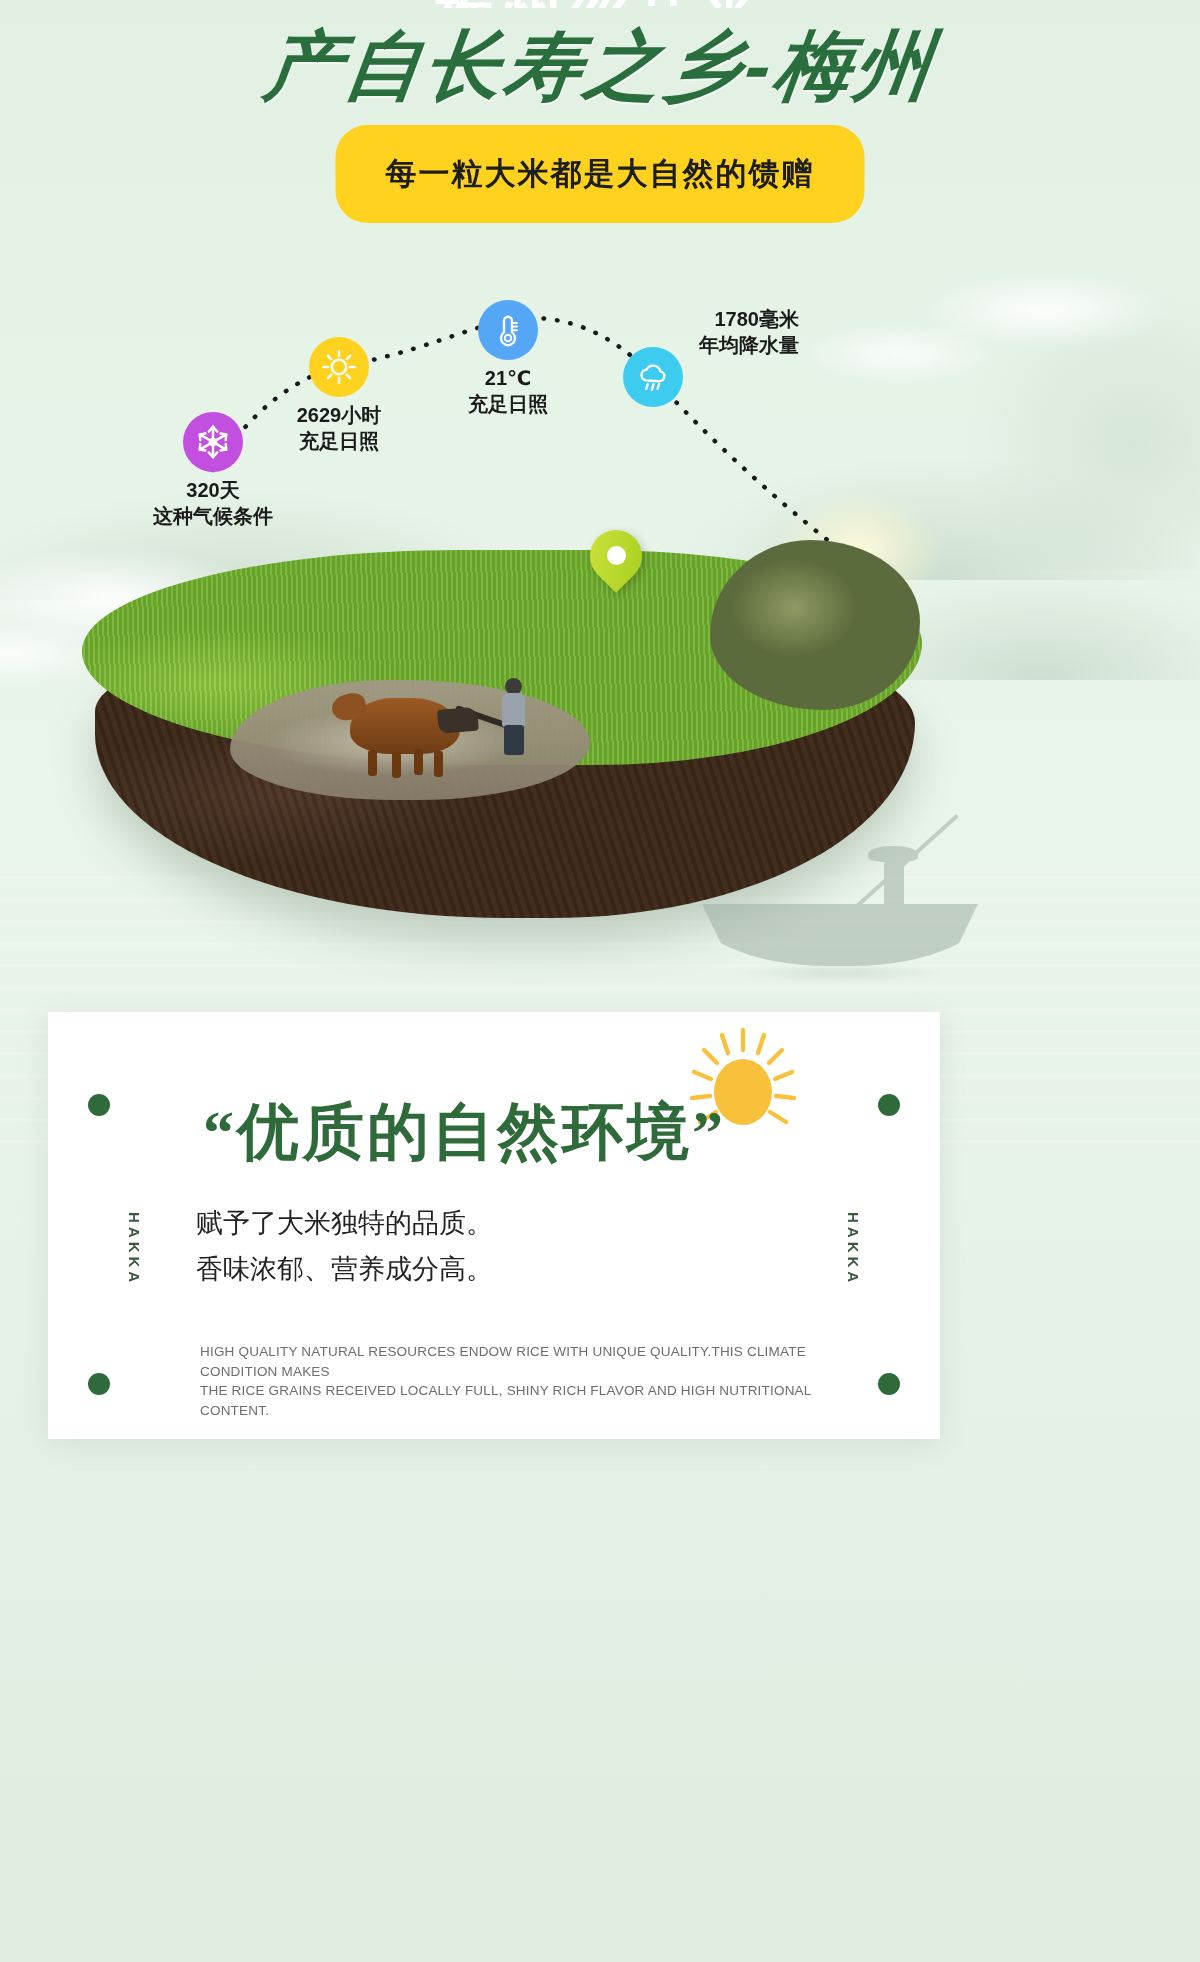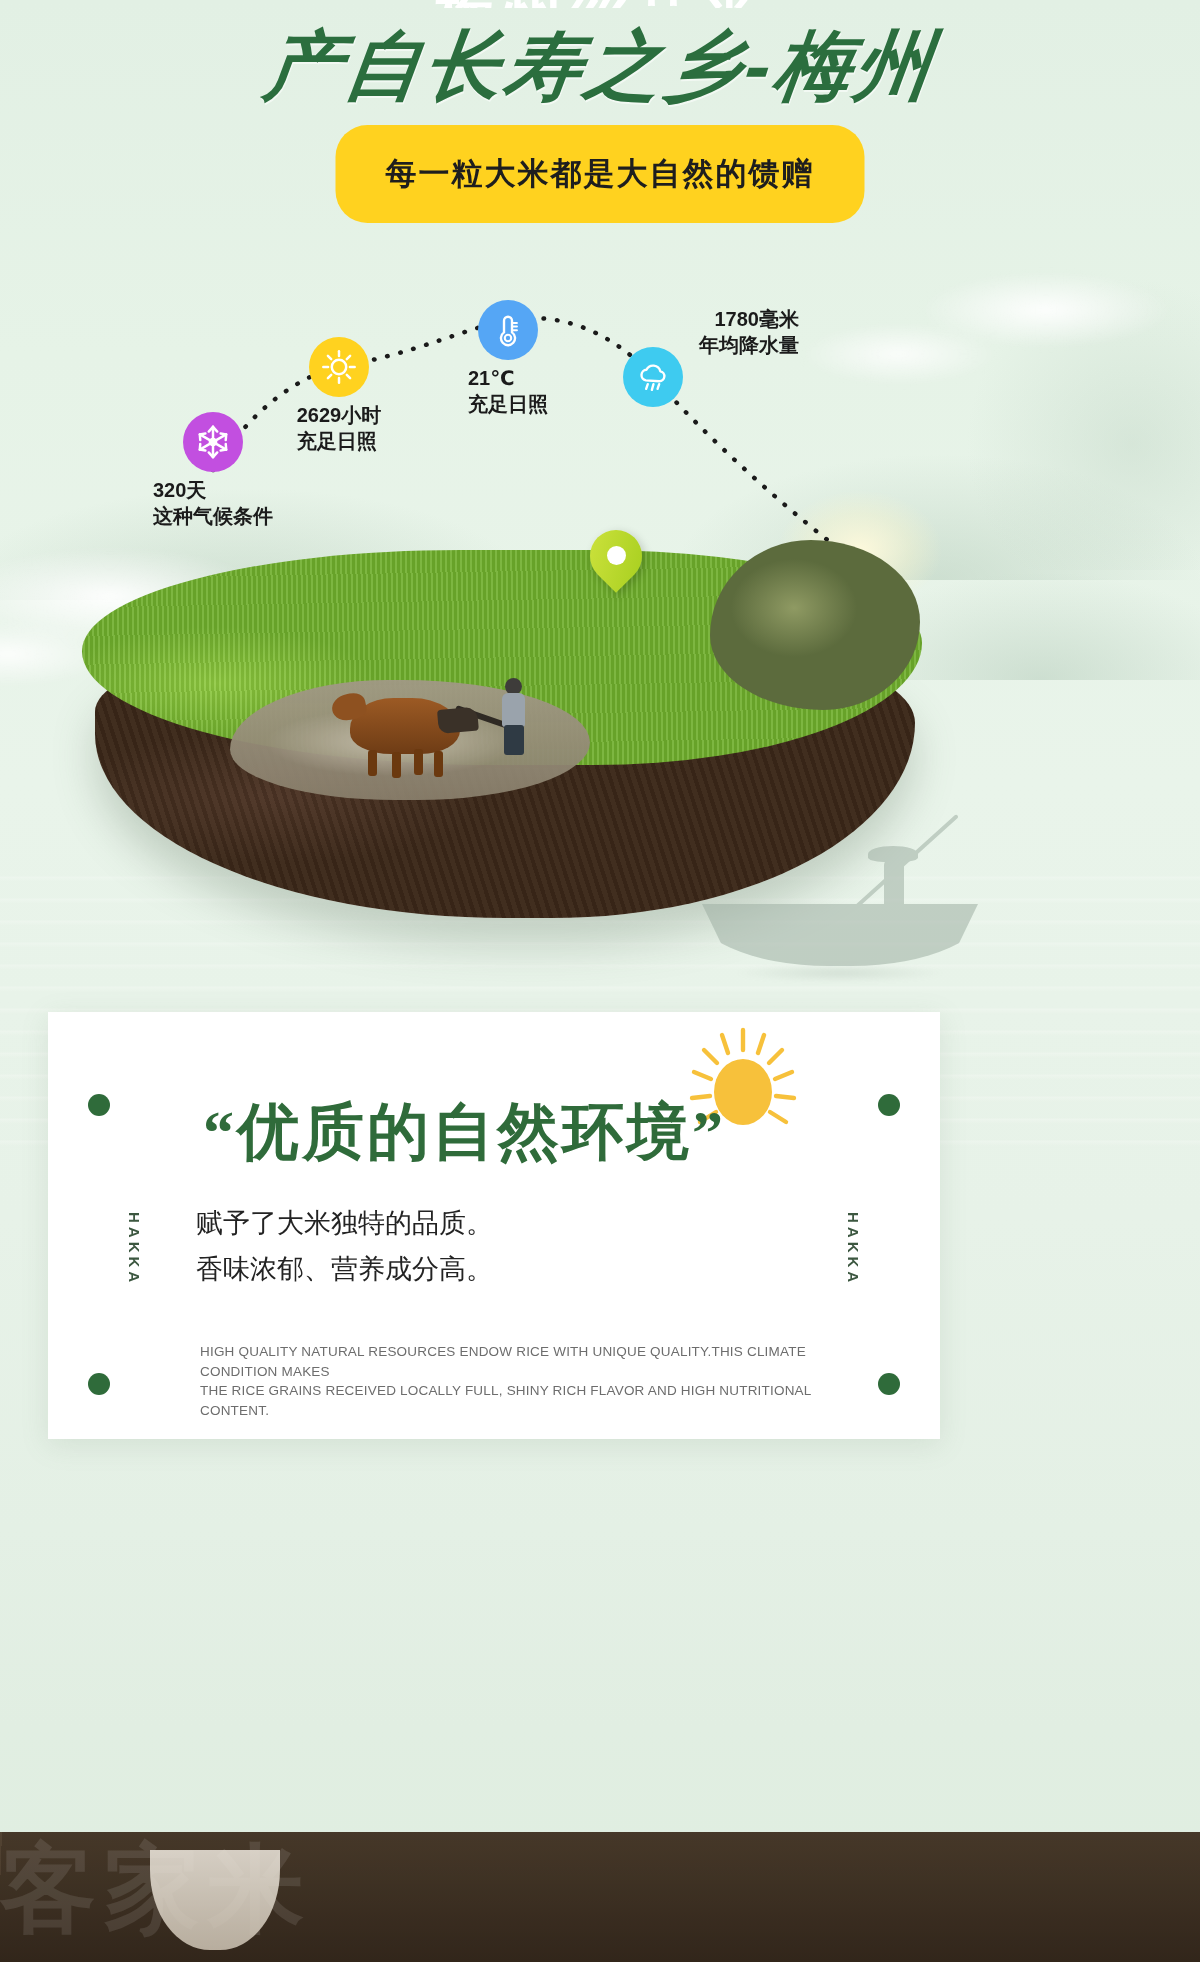--- a/index.html
+++ b/index.html
@@ -94,21 +94,21 @@
   
   .arc-svg { position:absolute; left:0; top:280px; width:1200px; height:300px; pointer-events:none; }
 
   .cnode { position:absolute; }
   .cbubble {
     width:60px; height:60px; border-radius:50%;
     display:flex; align-items:center; justify-content:center;
   }
   .cbubble svg { display:block; }
   .clabel {
-    position:absolute; white-space:nowrap; text-align:left;
+    position:absolute; white-space:nowrap; text-align:center;
     font-size:20px; font-weight:bold; color:#1b1b1b; line-height:1.28;
     left:50%; transform:translateX(-50%);
   }
 
   
   #node-frost  { left:183px; top:412px; }
   #node-sun    { left:309px; top:337px; }
   #node-temp   { left:478px; top:300px; }
   #node-rain   { left:623px; top:347px; }
 
@@ -472,19 +472,14 @@
       <div>赋予了大米独特的品质。</div>
       <div>香味浓郁、营养成分高。</div>
     </div>
 
     <div class="eng-text">
       <div>HIGH QUALITY NATURAL RESOURCES ENDOW RICE WITH UNIQUE QUALITY.THIS CLIMATE CONDITION MAKES</div>
       <div>THE RICE GRAINS RECEIVED LOCALLY FULL, SHINY RICH FLAVOR AND HIGH NUTRITIONAL CONTENT.</div>
     </div>
   </div>
 
-  <div class="bottom-strip">
-    <div class="wood"></div>
-    <div class="ghost">客家米</div>
-    <div class="bowl"></div>
-  </div>
 
 </div>
 
 </body></html>

